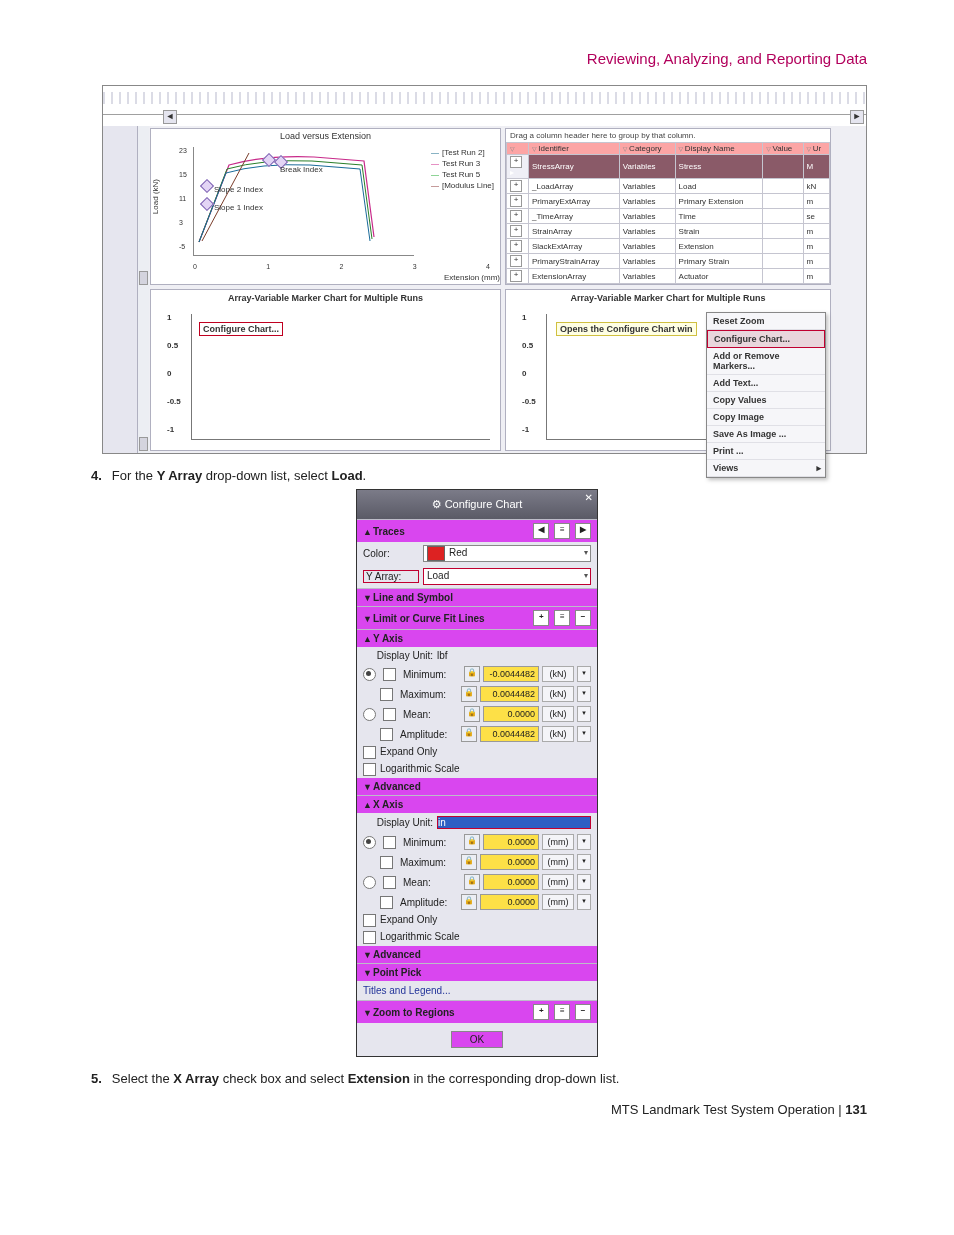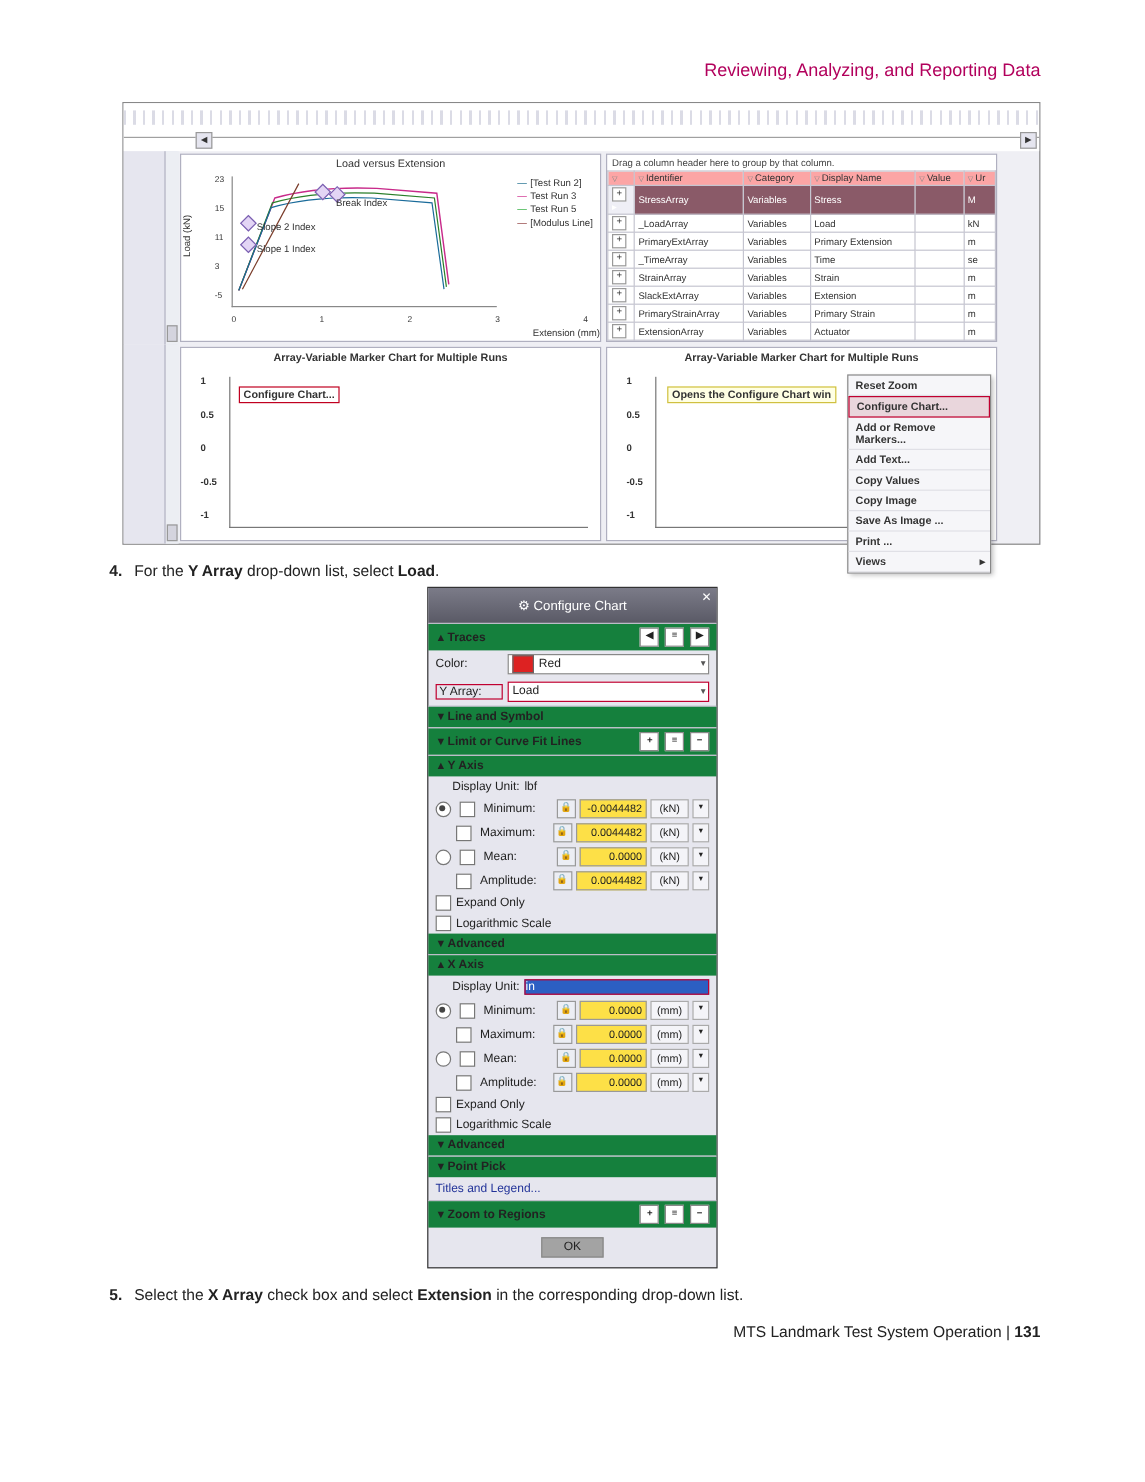--- a/index.html
+++ b/index.html
@@ -308,21 +308,21 @@
 .dlg .titlebar .x{
   position:absolute;
   right:4px; top:2px;
   font-size:10px;
   cursor:default;
 }
 .sec{
   border-top:1px solid #bcbcc8;
 }
 .sec-h{
-  background:#15803d;
+  background:#d946ef;
   padding:3px 6px;
   font-weight:bold;
   font-size:10px;
 }
 .sec-h .caret{
   display:inline-block;
   width:10px;
   font-size:9px;
 }
 .sec-h.open .caret::before{content:"▲"}
@@ -456,21 +456,21 @@
   padding:4px 6px;
   color:#223399;
 }
 .dlg-footer{
   text-align:center;
   padding:8px;
 }
 .ok-btn{
   display:inline-block;
   padding:2px 18px;
-  background:#a3a3a3;
+  background:#d946ef;
   border:1px solid #888;
   font-size:10px;
 }
 .du-row{
   display:flex;
   align-items:center;
   padding:3px 6px;
 }
 .du-row label{width:70px;text-align:right;margin-right:4px}
 .du-row .field{flex:1}

